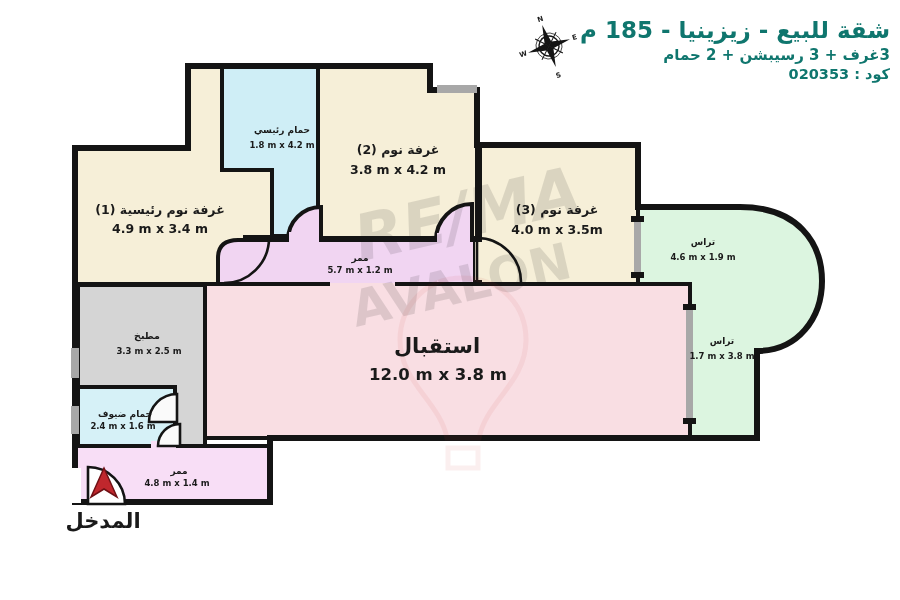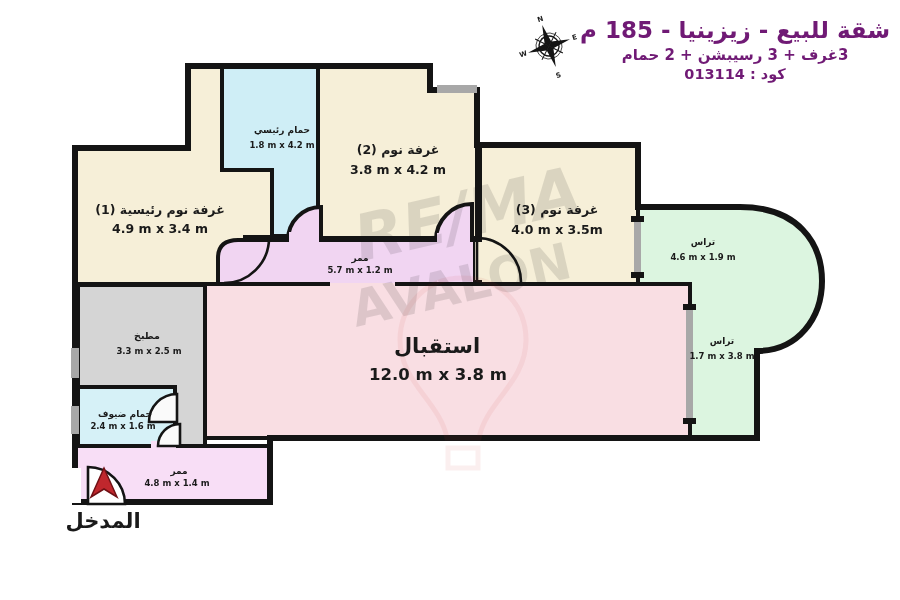--- a/index.html
+++ b/index.html
@@ -1,19 +1,19 @@
 <!DOCTYPE html>
 <html lang="ar"><head>
 <meta charset="utf-8">
 <style>
   html,body{margin:0;padding:0;background:#fff;width:900px;height:600px;overflow:hidden;
     font-family:"DejaVu Sans", sans-serif;}
   .stage{position:relative;width:900px;height:600px;background:#fff;}
   svg{position:absolute;left:0;top:0;}
-  .titleblock{position:absolute;top:16px;right:10px;text-align:center;direction:rtl;color:#701a75;}
+  .titleblock{position:absolute;top:16px;right:10px;text-align:right;direction:rtl;color:#0f766e;}
   .titleblock .t1{font-size:23px;font-weight:bold;line-height:1.25;}
   .titleblock .t2{font-size:15px;font-weight:600;line-height:1.35;}
   .titleblock .t3{font-size:14.5px;font-weight:600;line-height:1.35;}
   text{fill:#1a1a1a;font-weight:bold;}
   .rtl{direction:rtl;}
 </style>
 </head>
 <body>
 
 <div class="stage">
@@ -136,16 +136,16 @@
     <text class="rtl" x="179" y="474" font-size="9">ممر</text>
     <text x="177" y="486" font-size="8.5">4.8 m x 1.4 m</text>
 
     <text class="rtl" x="103" y="528" font-size="21">المدخل</text>
   </g>
 </svg>
 
   <div class="titleblock">
     <div class="t1">شقة للبيع - زيزينيا - 185 م</div>
     <div class="t2">3غرف + 3 رسيبشن + 2 حمام</div>
-    <div class="t3">كود : 013114</div>
+    <div class="t3">كود : 020353</div>
   </div>
 
 </div>
 
 </body></html>

